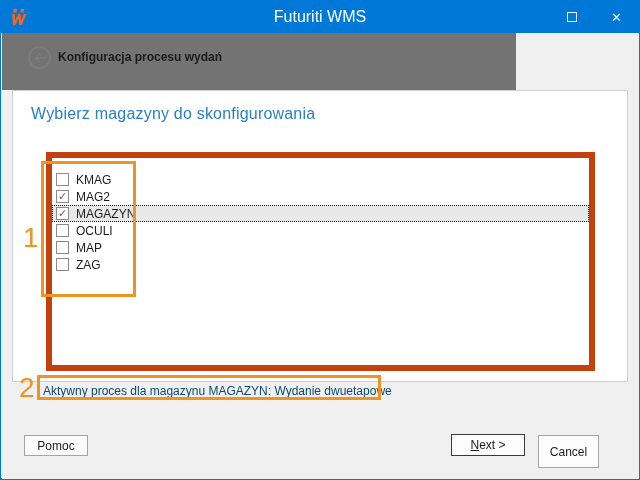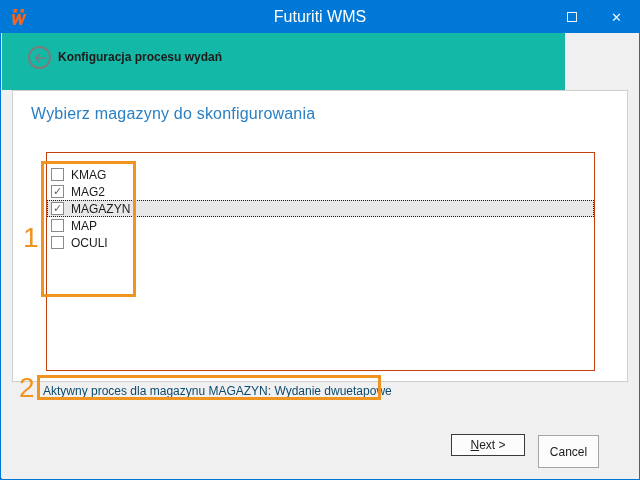--- a/index.html
+++ b/index.html
@@ -15,34 +15,34 @@
   .titlebar .title { position:absolute; left:0; top:0; width:100%; height:32px;
                      line-height:32px; text-align:center; color:#ffffff; font-size:16px; }
   .caption-btn { position:absolute; top:0; width:45px; height:32px; display:flex;
                  align-items:center; justify-content:center; color:#eaf4fd; cursor:default; }
   .btn-max { right:45px; }
   .btn-close { right:0; }
   .glyph-max { width:10px; height:10px; border:1px solid #eaf4fd; display:inline-block; }
   .glyph-close { font-size:13px; line-height:1; }
 
   
-  .header { position:absolute; left:1px; top:32px; width:563px; height:57px; background:#14b8a6; }
+  .header { position:absolute; left:1px; top:32px; width:514px; height:57px; background:#737373; }
   .back-btn { position:absolute; left:26px; top:13px; width:23px; height:23px;
               border:2px solid #7c7c7c; border-radius:50%;
               display:flex; align-items:center; justify-content:center; }
   .header-title { position:absolute; left:56px; top:17px; font-weight:bold; font-size:12px; color:#1b1b1b; }
 
   
   .panel { position:absolute; left:11px; top:89px; width:616px; height:292px;
            background:#ffffff; border:1px solid #cfcfcf; }
   .heading { position:absolute; left:18px; top:14px; font-size:16px; font-weight:400;
              color:#2b80c4; letter-spacing:0.2px; }
 
   .listbox { position:absolute; left:33px; top:61px; width:549px; height:219px;
-             background:#ffffff; border:1px solid #c2410c; padding-top:13px; overflow:hidden; }
+             background:#ffffff; border:6px solid #c2410c; padding-top:13px; overflow:hidden; }
   .row { height:17px; display:flex; align-items:center; padding-left:4px; }
   .row.selected { background:#e8e8e8; outline:1px dotted #1a1a1a; outline-offset:-1px; }
   .cb { width:13px; height:13px; border:1px solid #8a8a8a; background:#fff; flex:0 0 13px;
         display:flex; align-items:center; justify-content:center;
         font-size:11px; line-height:11px; color:#636363; }
   .lab { margin-left:7px; font-size:12px; color:#1b1b1b; }
 
   .status-text { position:absolute; left:30px; top:293px; font-size:12px; color:#0c4a6e; white-space:nowrap; }
 
   
@@ -106,36 +106,41 @@
         <div class="row">
           <span class="cb">✓</span>
           <span class="lab">MAG2</span>
         </div>
         <div class="row selected">
           <span class="cb">✓</span>
           <span class="lab">MAGAZYN</span>
         </div>
         <div class="row">
           <span class="cb"></span>
+          <span class="lab">OCULI</span>
+        </div>
+        <div class="row">
+          <span class="cb"></span>
           <span class="lab">MAP</span>
         </div>
         <div class="row">
           <span class="cb"></span>
-          <span class="lab">OCULI</span>
+          <span class="lab">ZAG</span>
         </div>
       </div>
     <div class="status-text">Aktywny proces dla magazynu MAGAZYN: Wydanie dwuetapowe</div>
   </div>
 
   <div class="callout-rect rect1"></div>
   <div class="callout-num num1">1</div>
   <div class="callout-rect rect2"></div>
   <div class="callout-num num2">2</div>
 
   <div class="footer">
+    <button class="btn btn-help">Pomoc</button>
     <button class="btn btn-next">
         <span class="u">N</span>
         <span>ext &gt;</span>
       </button>
     <button class="btn btn-cancel">Cancel</button>
   </div>
 
 </div>
 
 </body></html>

